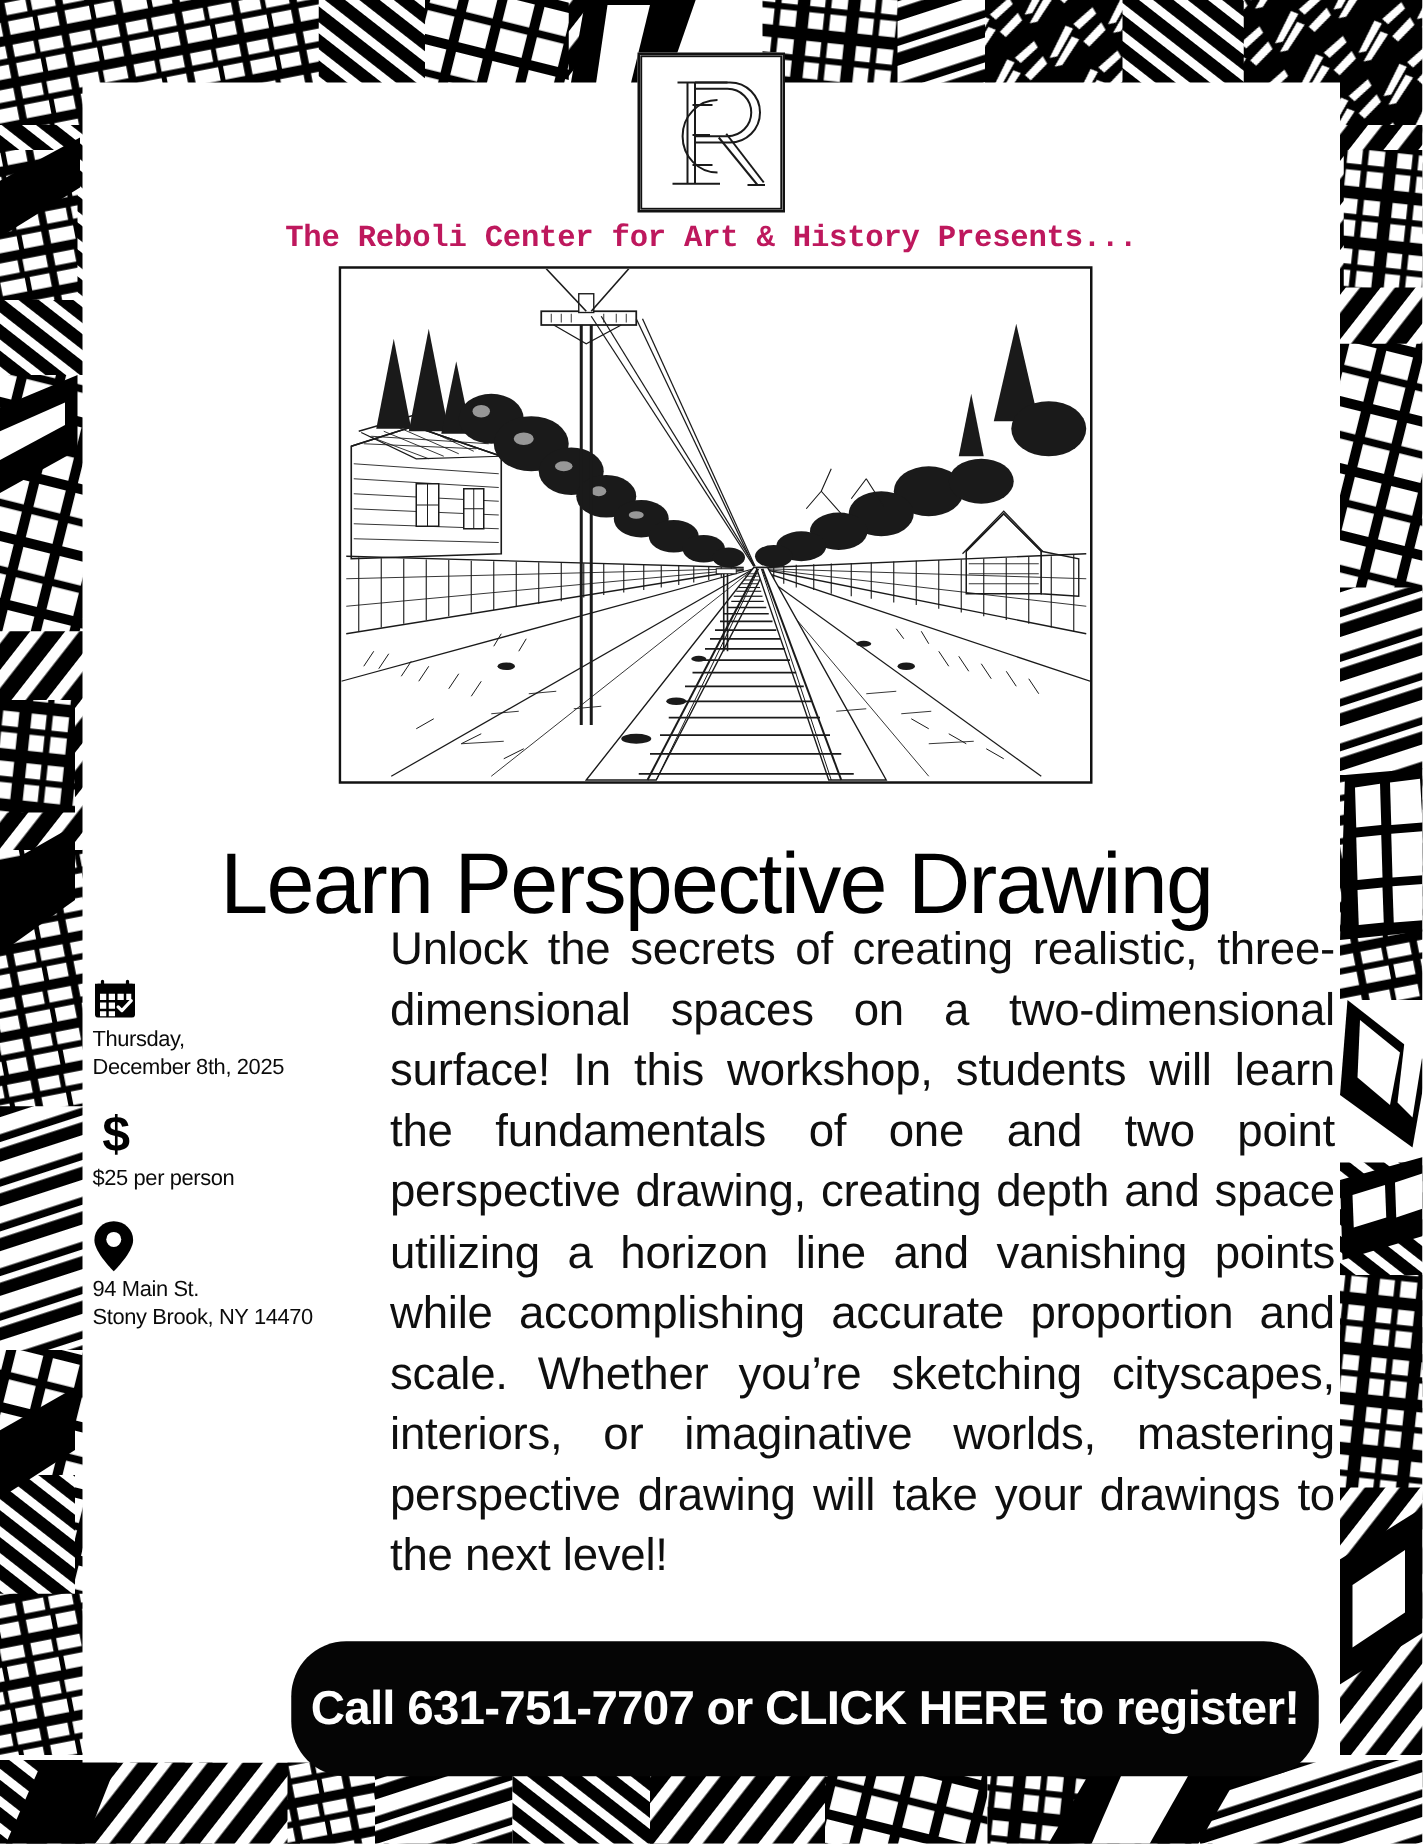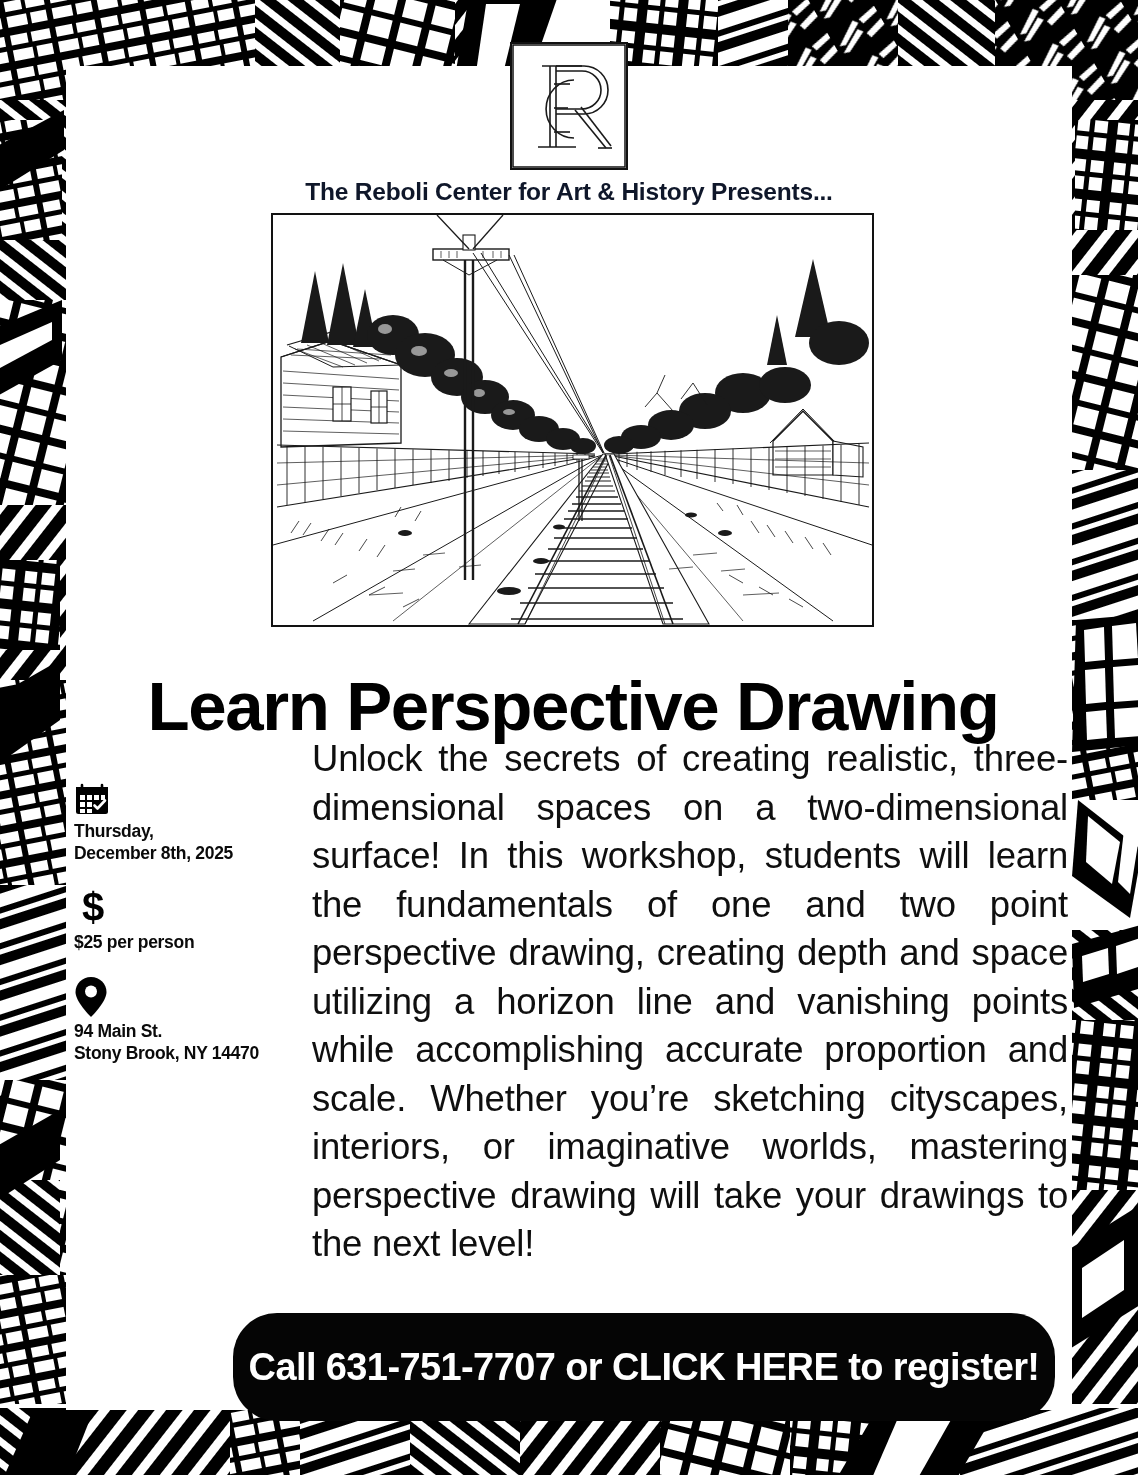--- a/index.html
+++ b/index.html
@@ -57,22 +57,23 @@
 
   
   #tagline {
     position: absolute;
     left: 0; right: 0;
     top: 112px;
     text-align: center;
     font-size: 24.5px;
     font-weight: 700;
     letter-spacing: -0.2px;
-    color: #0f172a;
+    color: #be185d;
     z-index: 4;
+    font-family: Liberation Mono, monospace;
   }
 
   
   #illustration {
     position: absolute;
     left: 205px;
     top: 147px;
     width: 599px;
     height: 410px;
     border: 2px solid #121212;
@@ -83,21 +84,21 @@
 
   
   #headline {
     position: absolute;
     left: 52px;
     top: 560px;
     width: 910px;
     text-align: center;
     font-size: 69px;
     line-height: 1.0;
-    font-weight: 700;
+    font-weight: 400;
     letter-spacing: -1.4px;
     color: #000;
     white-space: nowrap;
   }
 
   
   #details {
     position: absolute;
     left: 8px;
     top: 710px;
@@ -106,21 +107,21 @@
   .detail-item { margin-bottom: 22px; }
   .detail-icon {
     height: 42px;
     display: flex;
     align-items: flex-end;
     margin-bottom: 3px;
   }
   .detail-icon svg { display: block; }
   .detail-text {
     font-size: 17.5px;
-    font-weight: 700;
+    font-weight: 400;
     line-height: 1.25;
     color: #0a0a0a;
     letter-spacing: -0.3px;
   }
   .detail-text span { display: block; }
 
   
   #body-copy {
     position: absolute;
     left: 246px;

